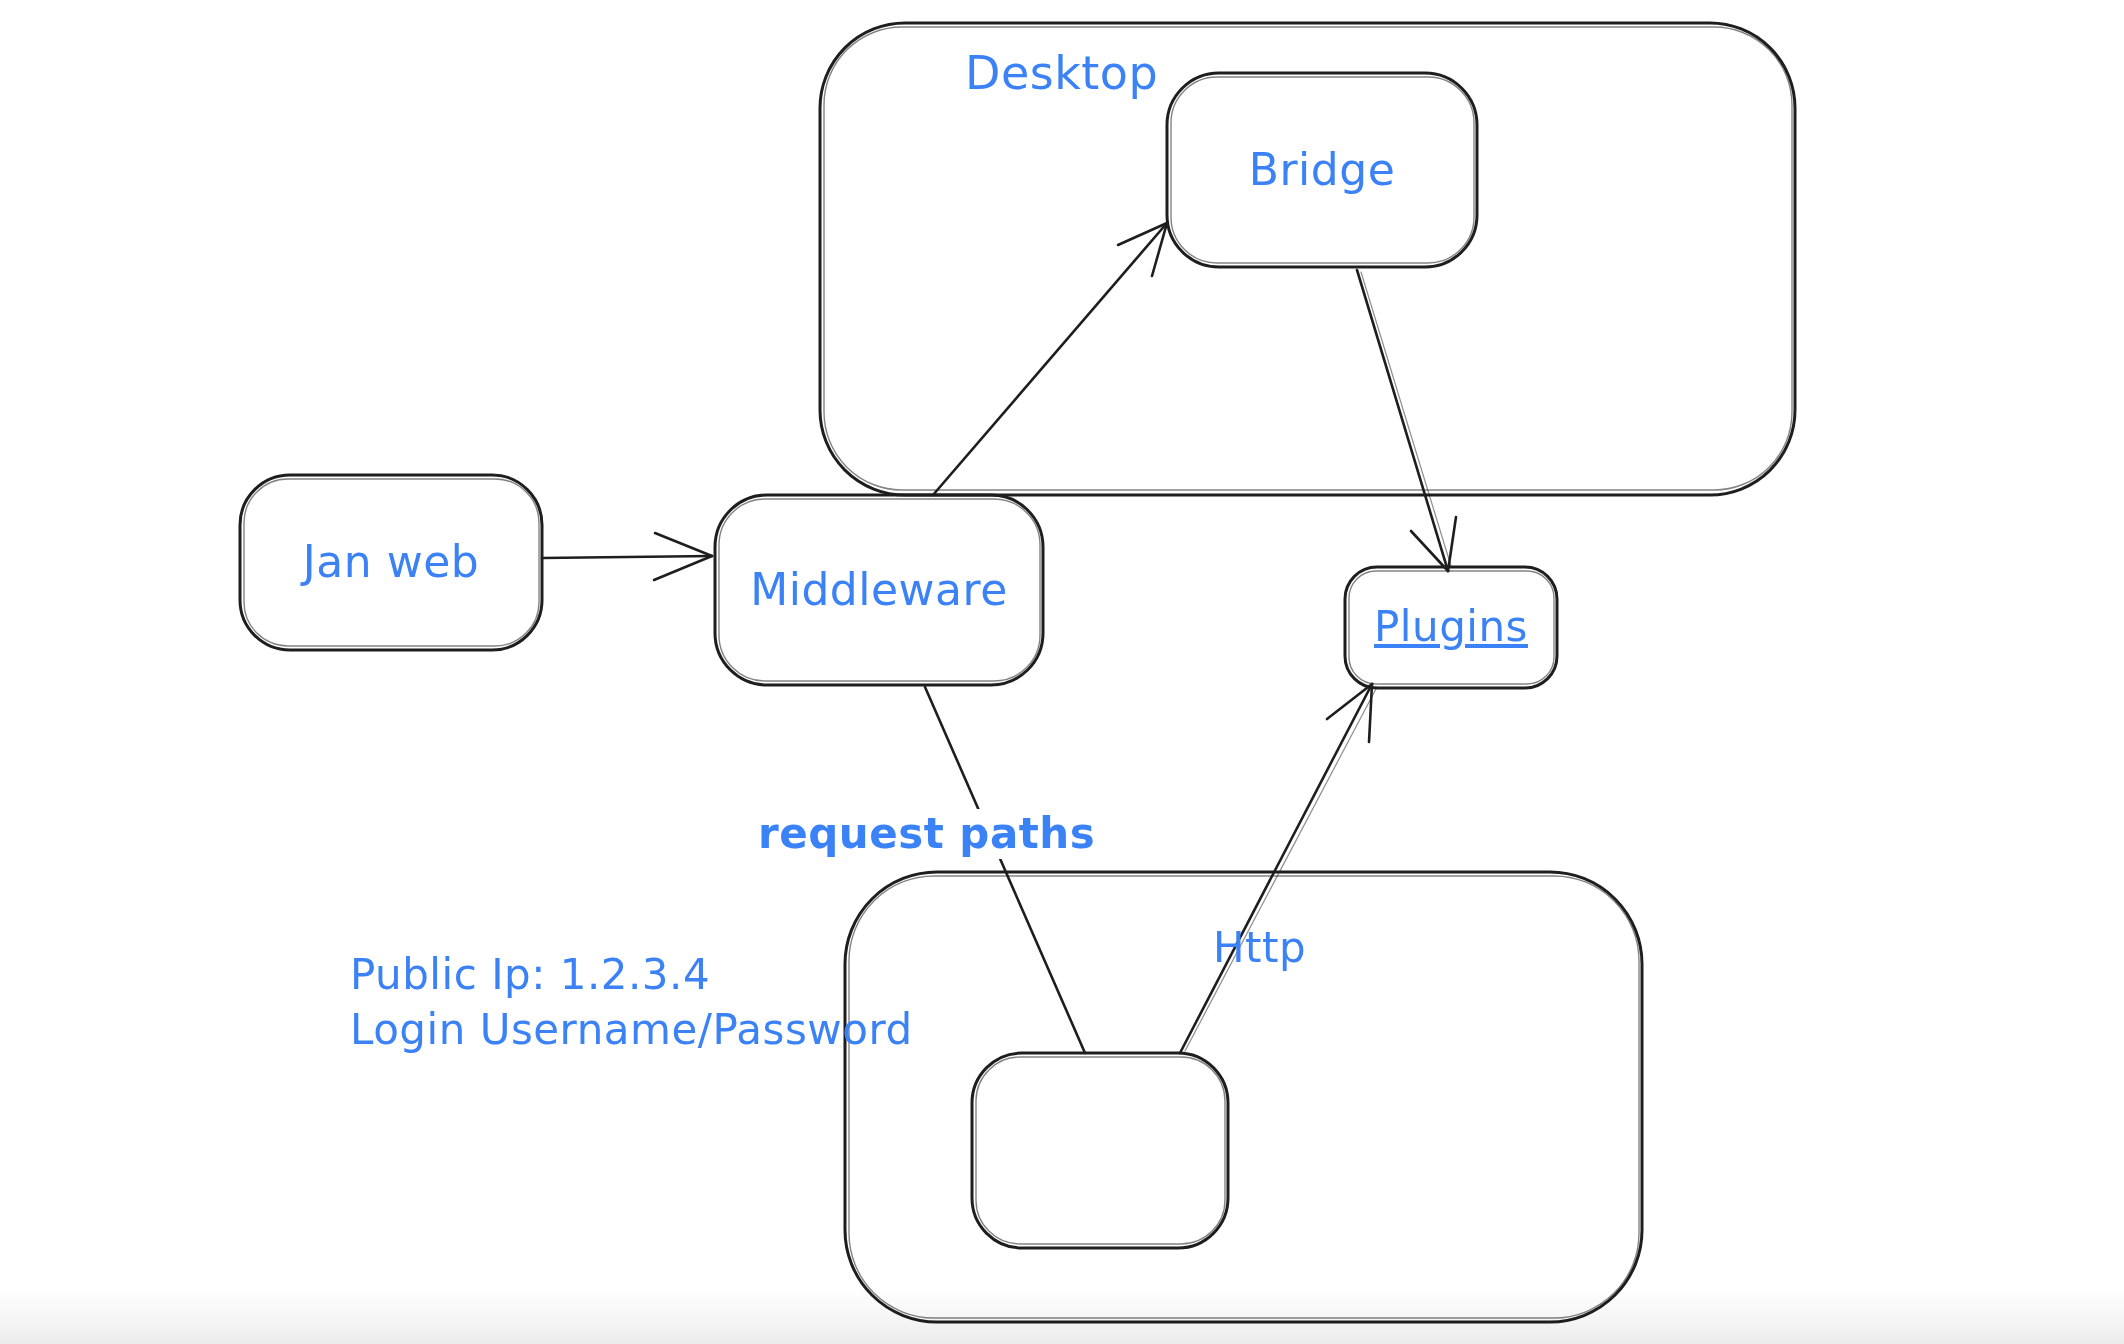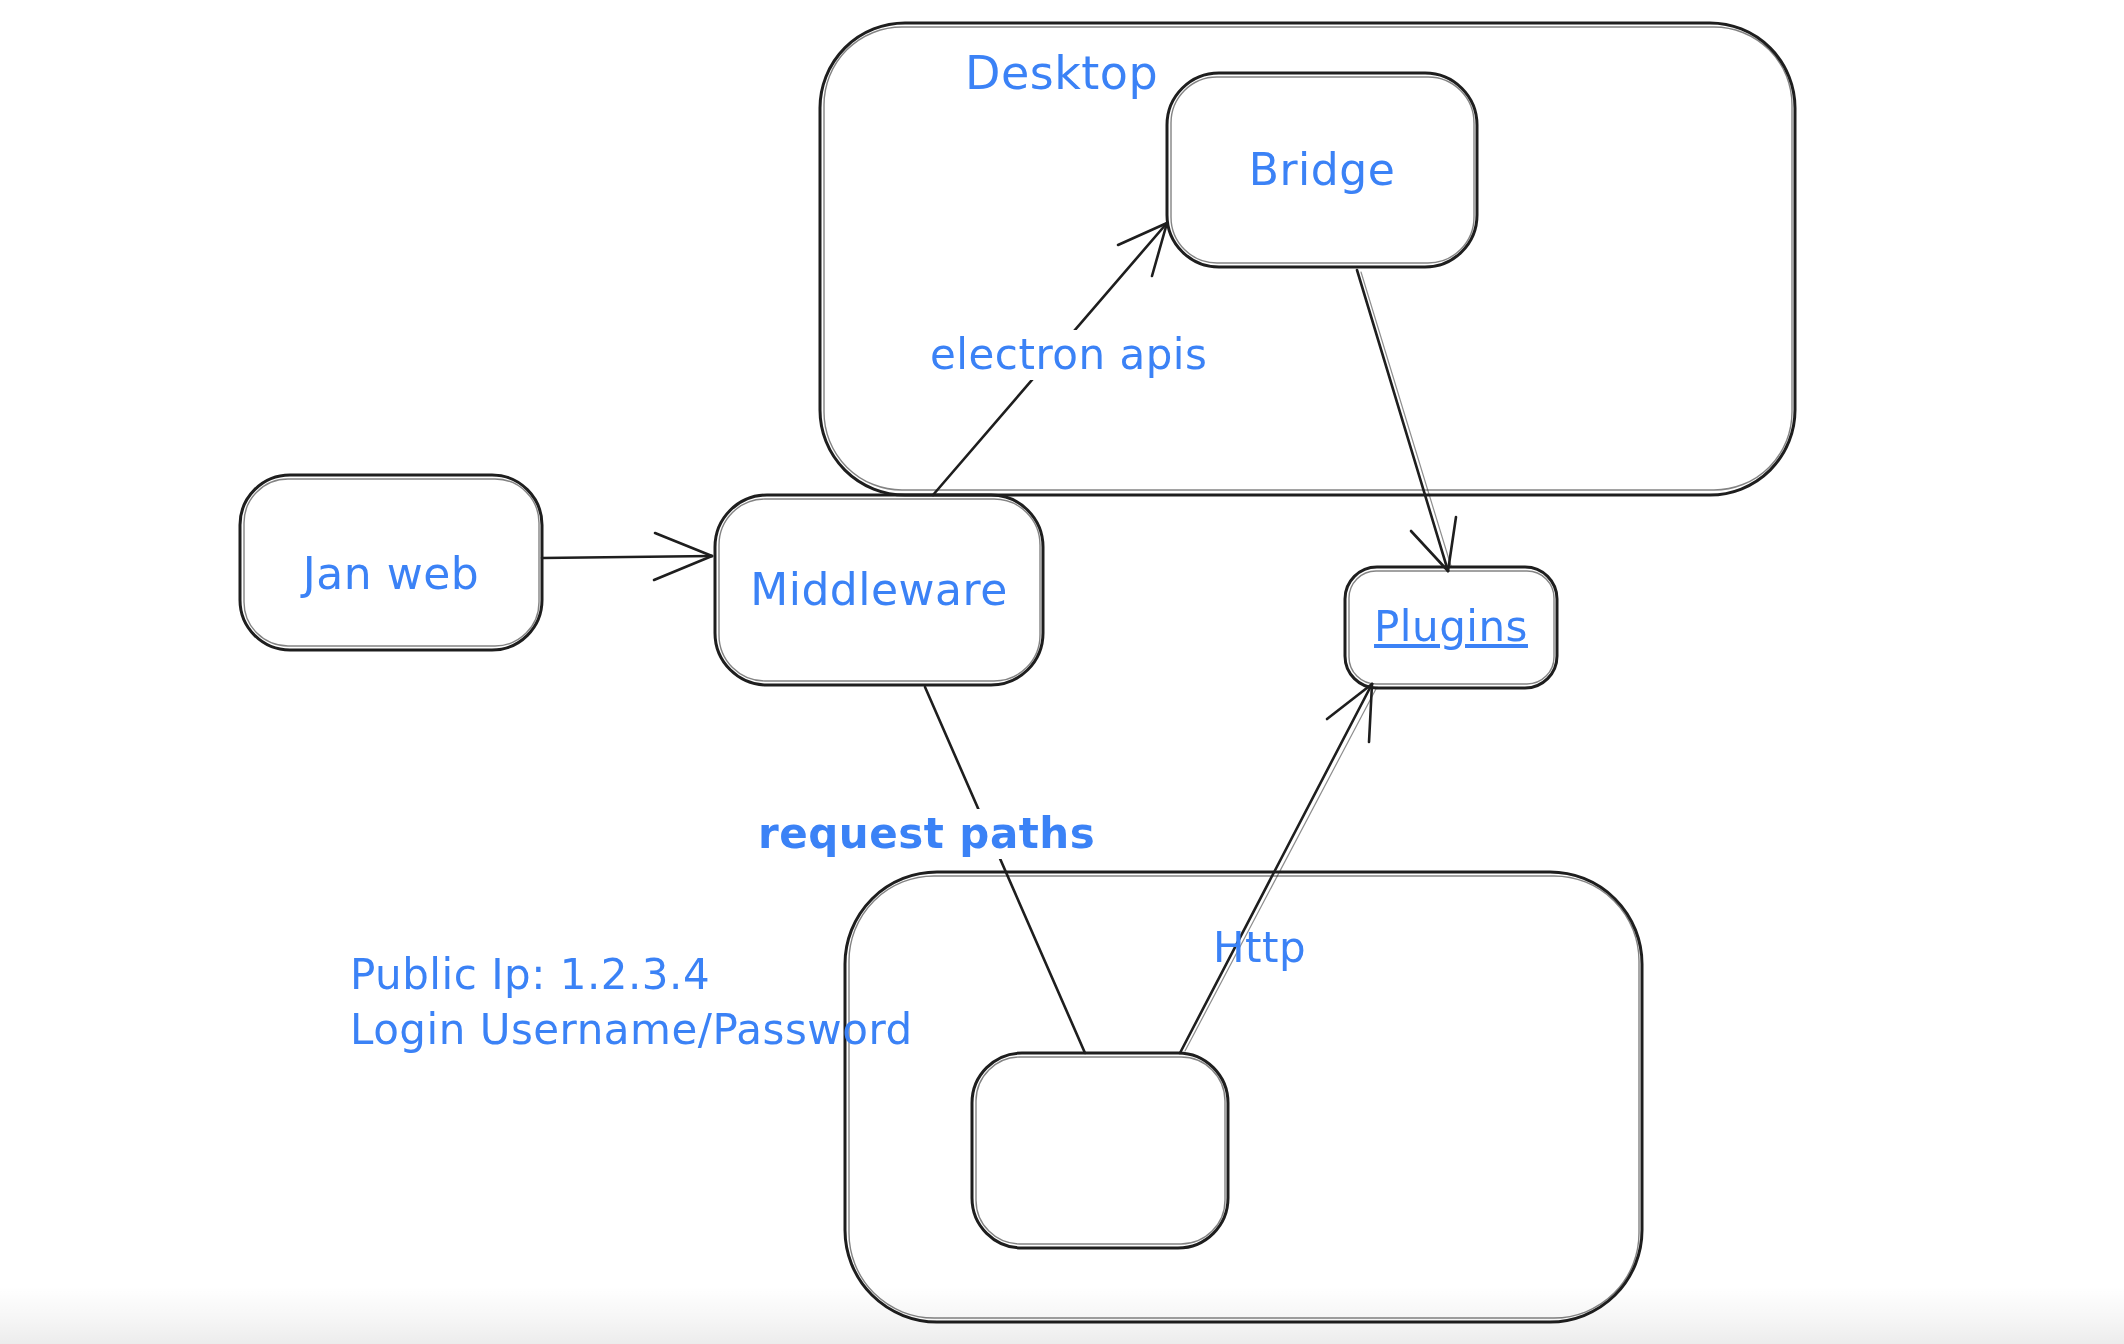--- a/index.html
+++ b/index.html
@@ -143,30 +143,29 @@
       <line class="edge sketch" x1="1185" y1="1051" x2="1377" y2="687"></line>
       <line class="edge" x1="1372" y1="684" x2="1327" y2="719"></line>
       <line class="edge" x1="1372" y1="684" x2="1369" y2="742"></line>
     </g>
   </svg>
 
   <div class="lbl" style="left:965px; top:48px; font-size:46px;">Desktop</div>
 
   <div class="lbl" style="left:1213px; top:925px; font-size:42px;">Http</div>
 
-  <div class="lbl node-lbl" style="left:240px; top:475px; width:302px; height:175px;margin-top:12px;">Jan web</div>
+  <div class="lbl node-lbl" style="left:240px; top:475px; width:302px; height:175px;">Jan web</div>
 
   <div class="lbl node-lbl" style="left:715px; top:495px; width:328px; height:190px;">Middleware</div>
 
   <div class="lbl node-lbl" style="left:1167px; top:73px; width:310px; height:194px;">Bridge</div>
 
   <div class="lbl node-lbl" style="left:1345px; top:567px; width:212px; height:121px; font-size:42px;text-decoration:underline;">Plugins</div>
 
 
-  <div class="lbl edge-lbl" style="left:920px; top:330px;">electron apis</div>
 
   <div class="lbl edge-lbl" style="left:748px; top:809px;font-weight:bold;">request paths</div>
 
   <div class="lbl note-lbl" style="left:350px; top:952px;">Public Ip: 1.2.3.4</div>
 
   <div class="lbl note-lbl" style="left:350px; top:1007px;">Login Username/Password</div>
 
   <div id="bottom-fade"></div>
 </div>
 

